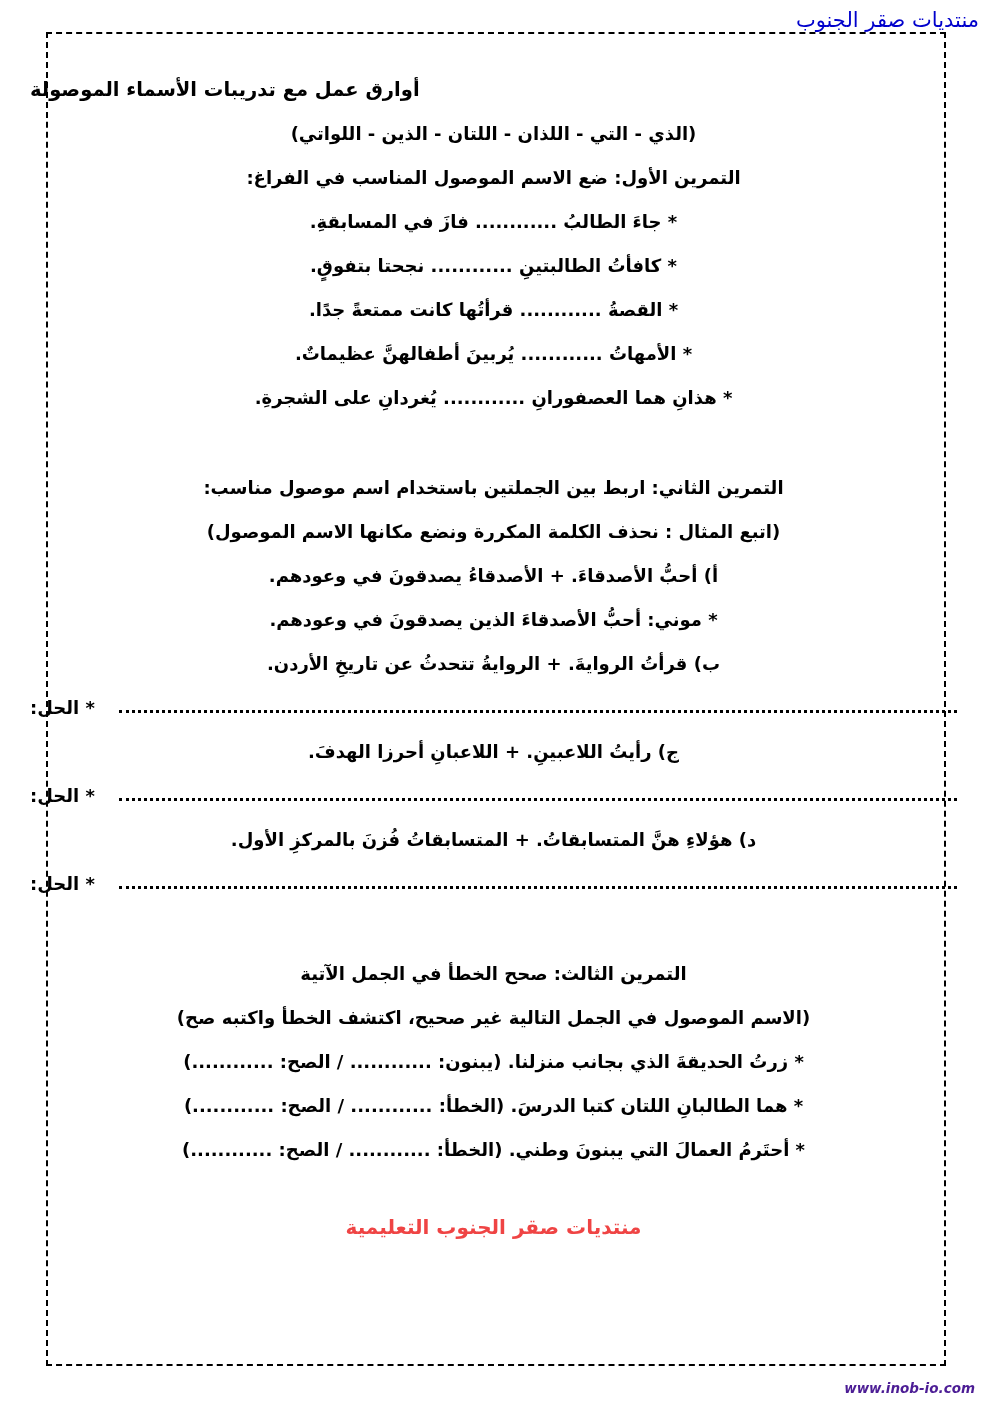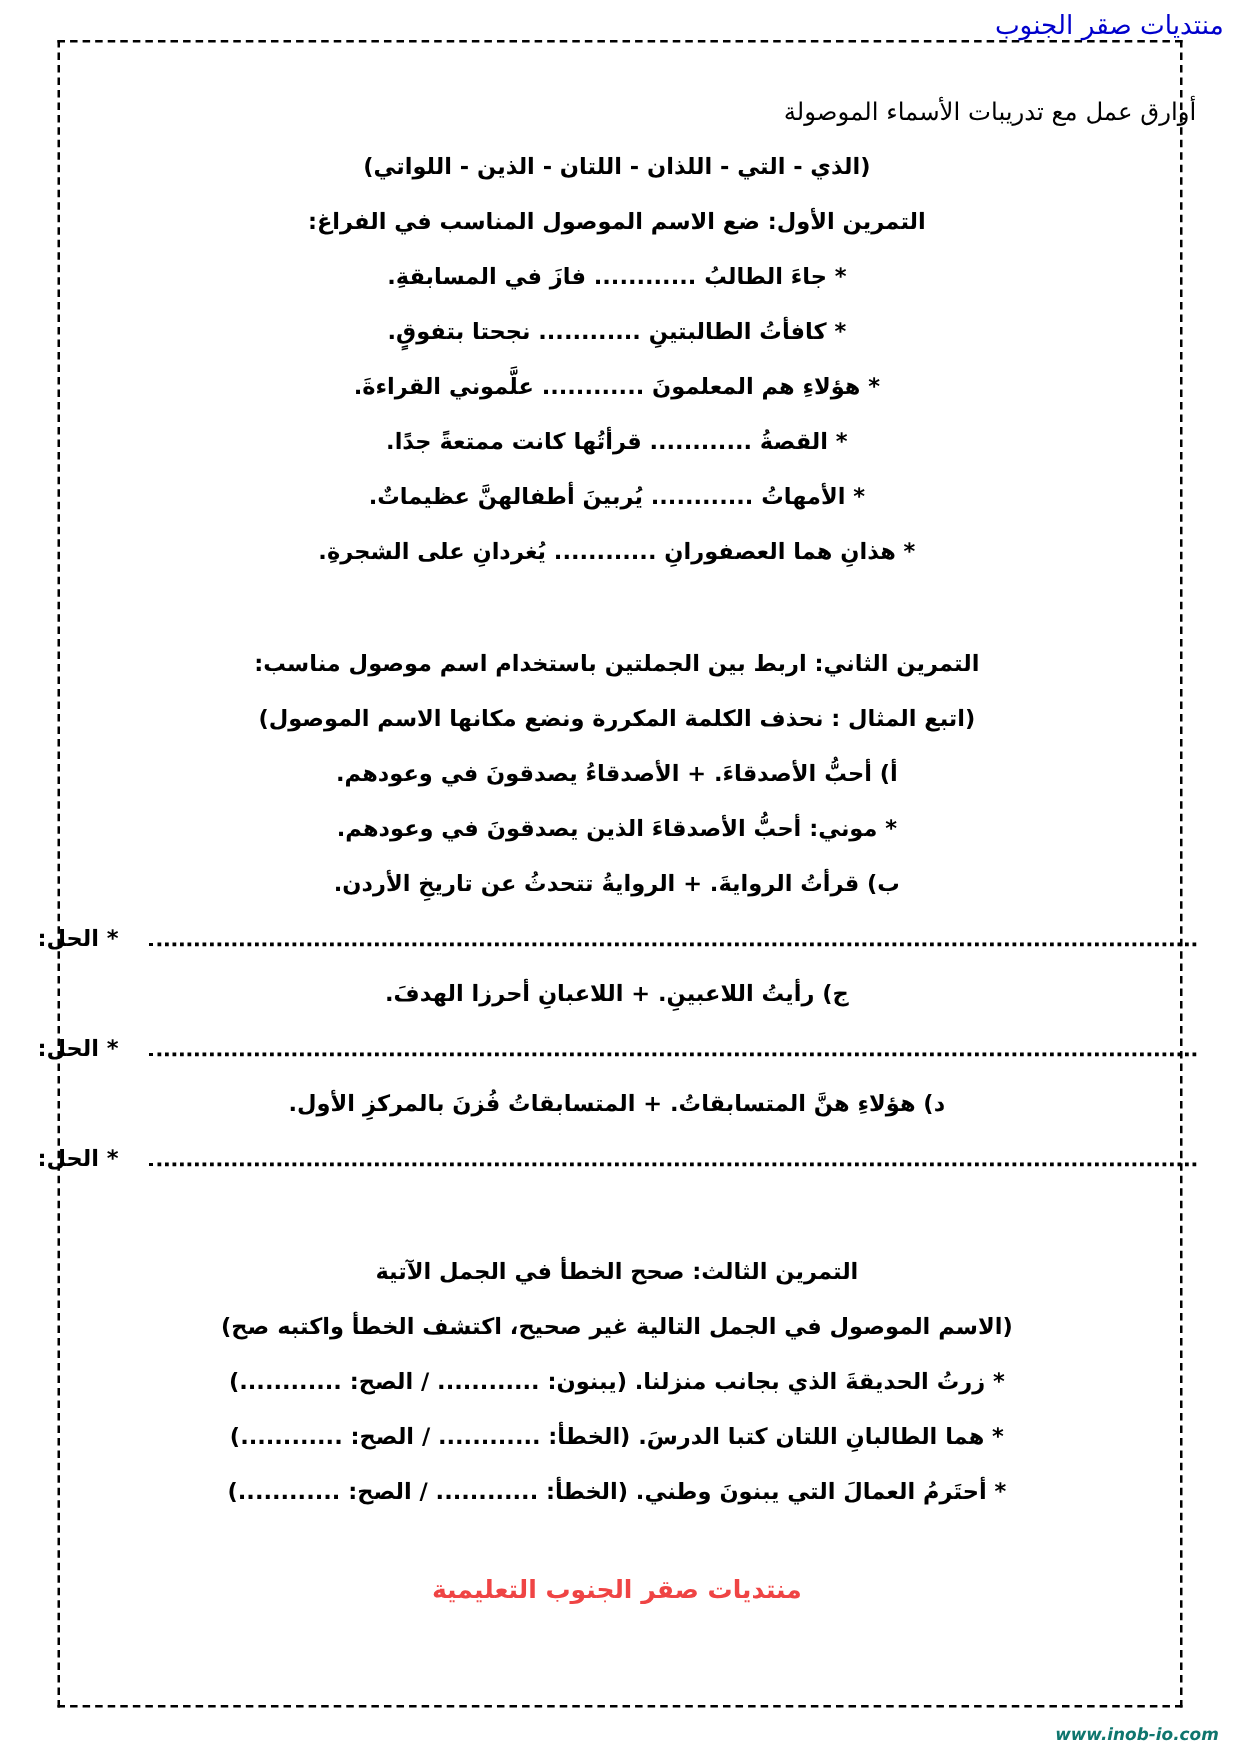--- a/index.html
+++ b/index.html
@@ -53,23 +53,23 @@
     position: absolute;
     left: 0;
     right: 0;
     top: 78px;
     padding: 0 36px 0 30px;
     box-sizing: border-box;
     direction: rtl;
   }
 
   .doc-title {
-    text-align: right;
+    text-align: left;
     font-size: 19.5px;
-    font-weight: normal;
+    font-weight: bold;
     color: #000000;
     margin: 0 0 24px 0;
     line-height: 1.2;
   }
 
   .line {
     font-size: 18px;
     font-weight: bold;
     color: #000000;
     line-height: 1.0;
@@ -118,21 +118,21 @@
   }
 
   .site-url {
     position: absolute;
     right: 18px;
     bottom: 8px;
     font-family: "DejaVu Sans", "Liberation Sans", sans-serif;
     font-size: 13.5px;
     font-weight: bold;
     font-style: italic;
-    color: #0f766e;
+    color: #4c1d95;
     direction: ltr;
     white-space: nowrap;
   }
 </style>
 </head>
 <body>
 
 <div class="page">
 
   <div class="sheet-border"></div>
@@ -142,21 +142,20 @@
   <div class="content">
 
     <div class="doc-title">أوارق عمل مع تدريبات الأسماء الموصولة</div>
 
     <div class="line c">(الذي - التي - اللذان - اللتان - الذين - اللواتي)</div>
 
     <div class="line c">التمرين الأول: ضع الاسم الموصول المناسب في الفراغ:</div>
 
     <div class="line c">* جاءَ الطالبُ ............ فازَ في المسابقةِ.</div>
     <div class="line c">* كافأتُ الطالبتينِ ............ نجحتا بتفوقٍ.</div>
-    <div class="line c">* هؤلاءِ هم المعلمونَ ............ علَّموني القراءةَ.</div>
     <div class="line c">* القصةُ ............ قرأتُها كانت ممتعةً جدًا.</div>
     <div class="line c">* الأمهاتُ ............ يُربينَ أطفالهنَّ عظيماتٌ.</div>
     <div class="line c">* هذانِ هما العصفورانِ ............ يُغردانِ على الشجرةِ.</div>
 
     <div class="gap-lg"></div>
 
     <div class="line c">التمرين الثاني: اربط بين الجملتين باستخدام اسم موصول مناسب:</div>
 
     <div class="line c">(اتبع المثال : نحذف الكلمة المكررة ونضع مكانها الاسم الموصول)</div>
 

